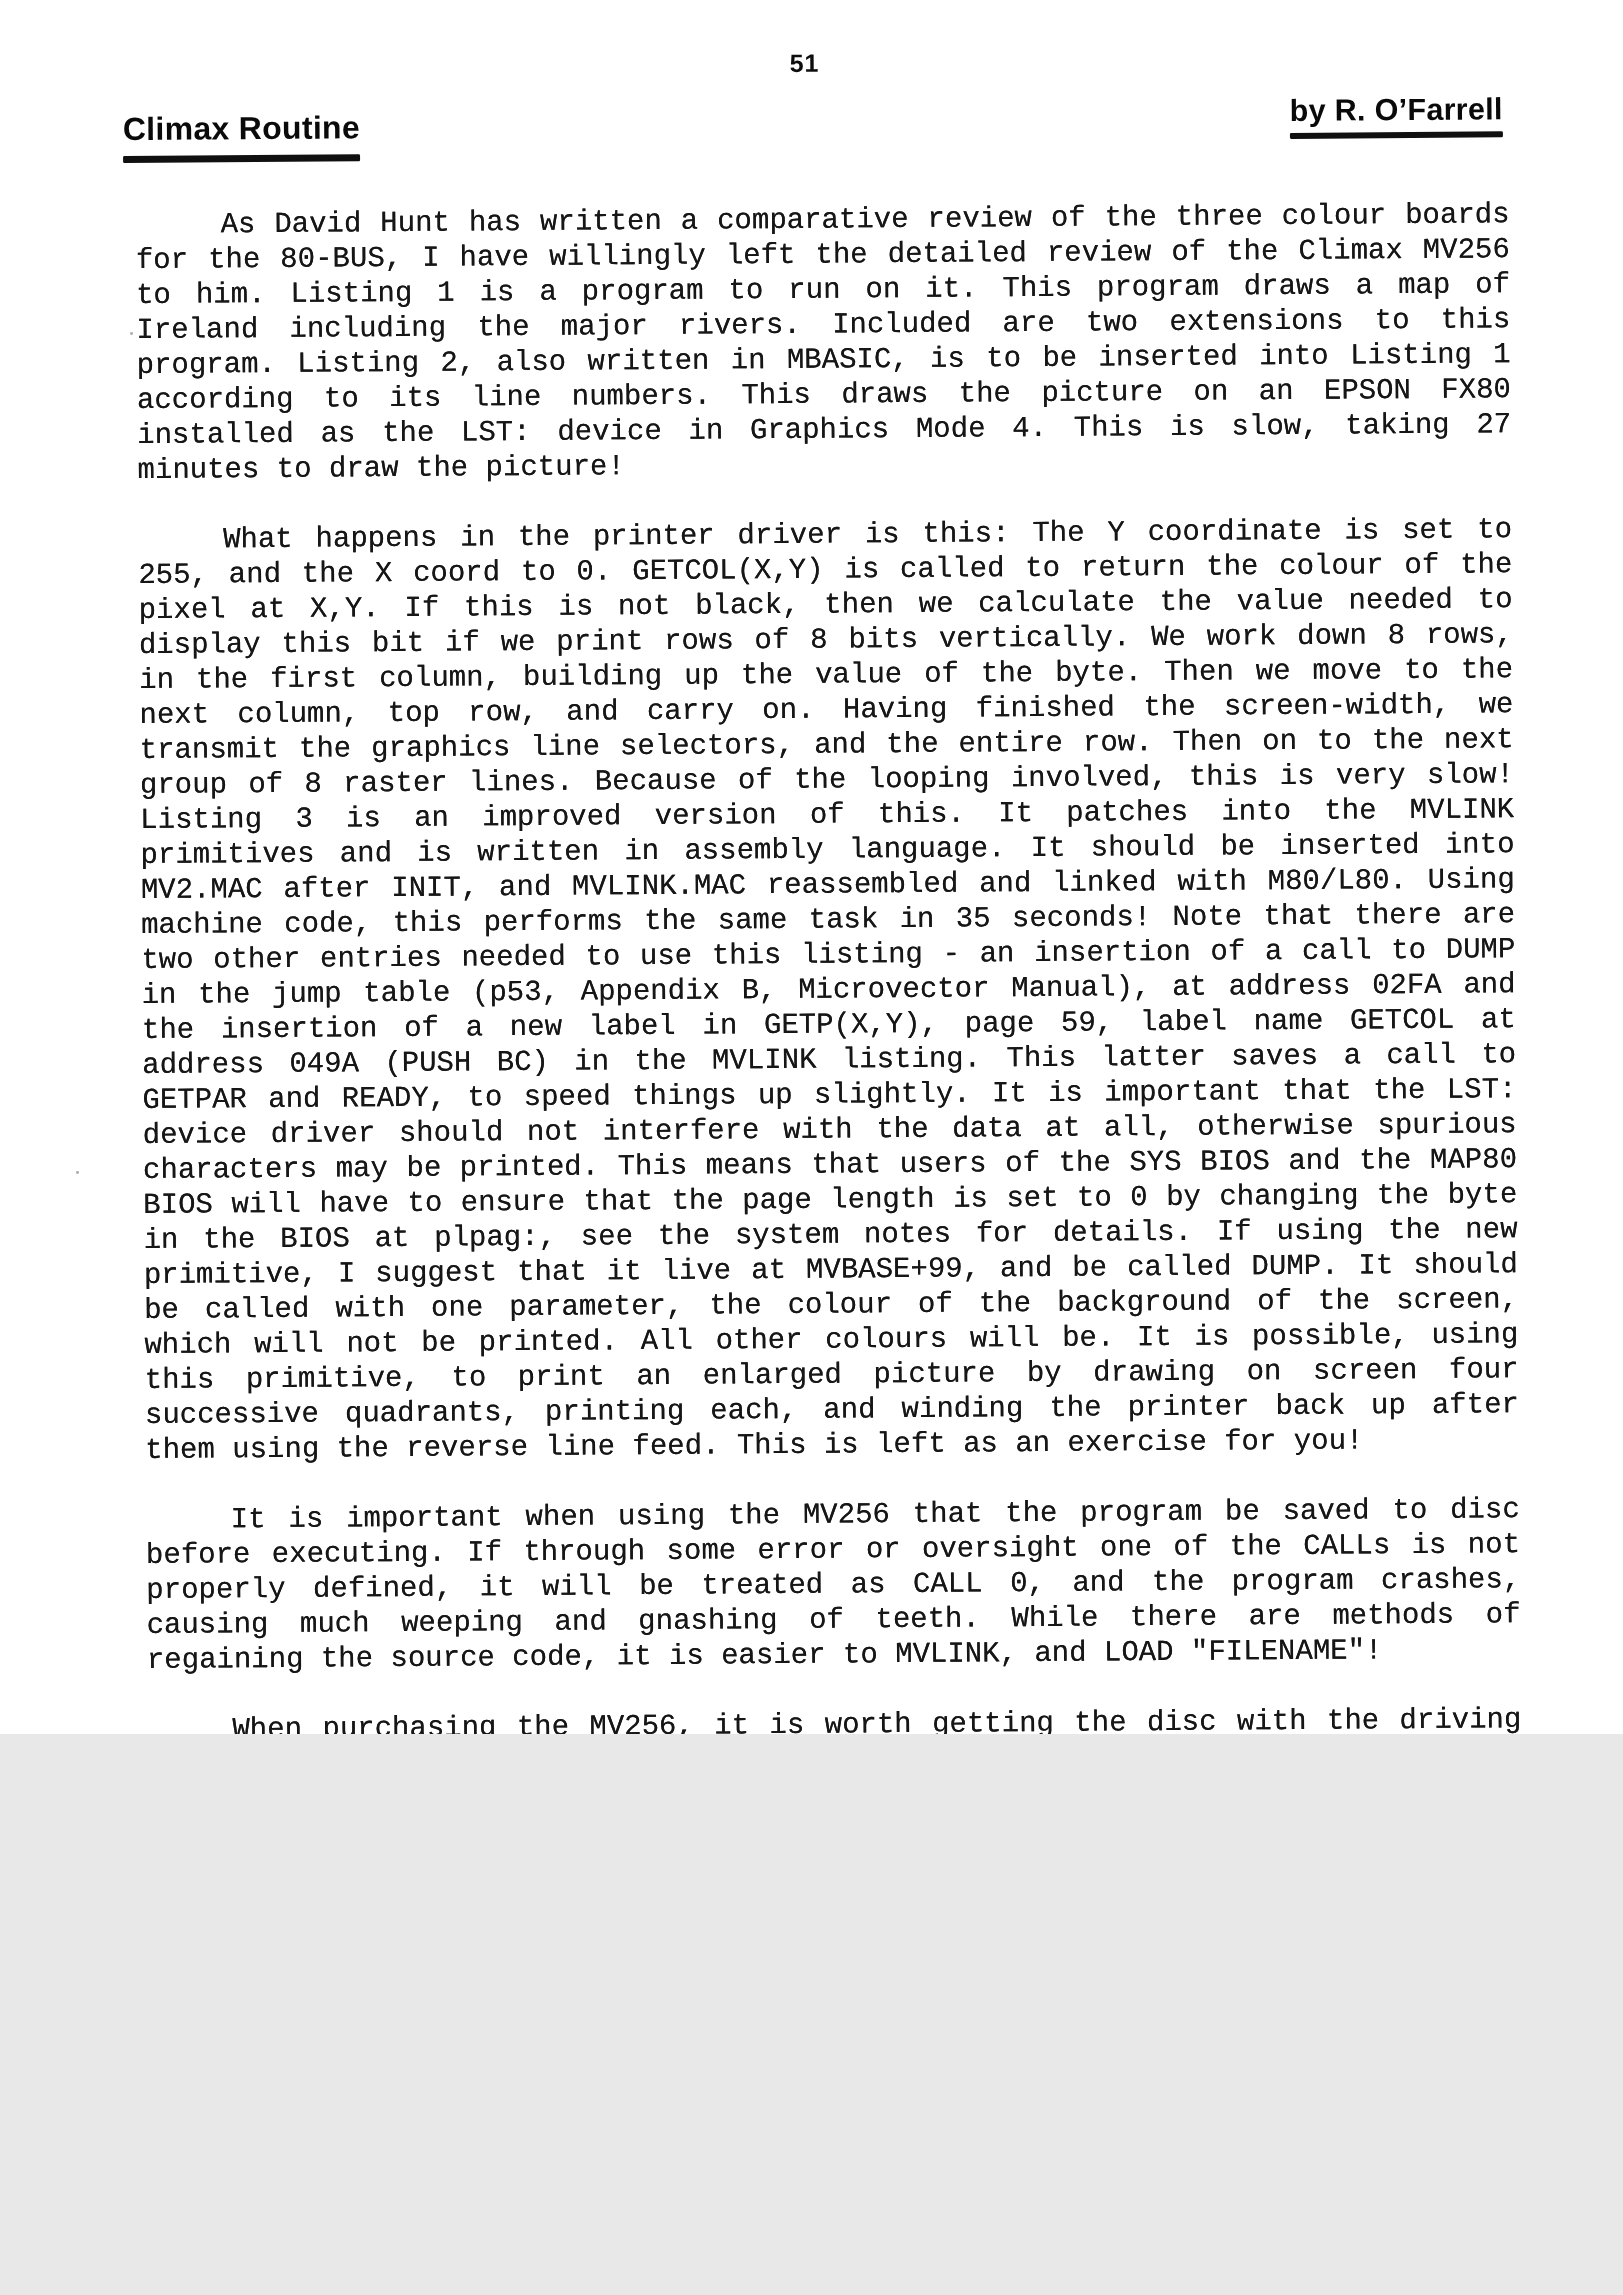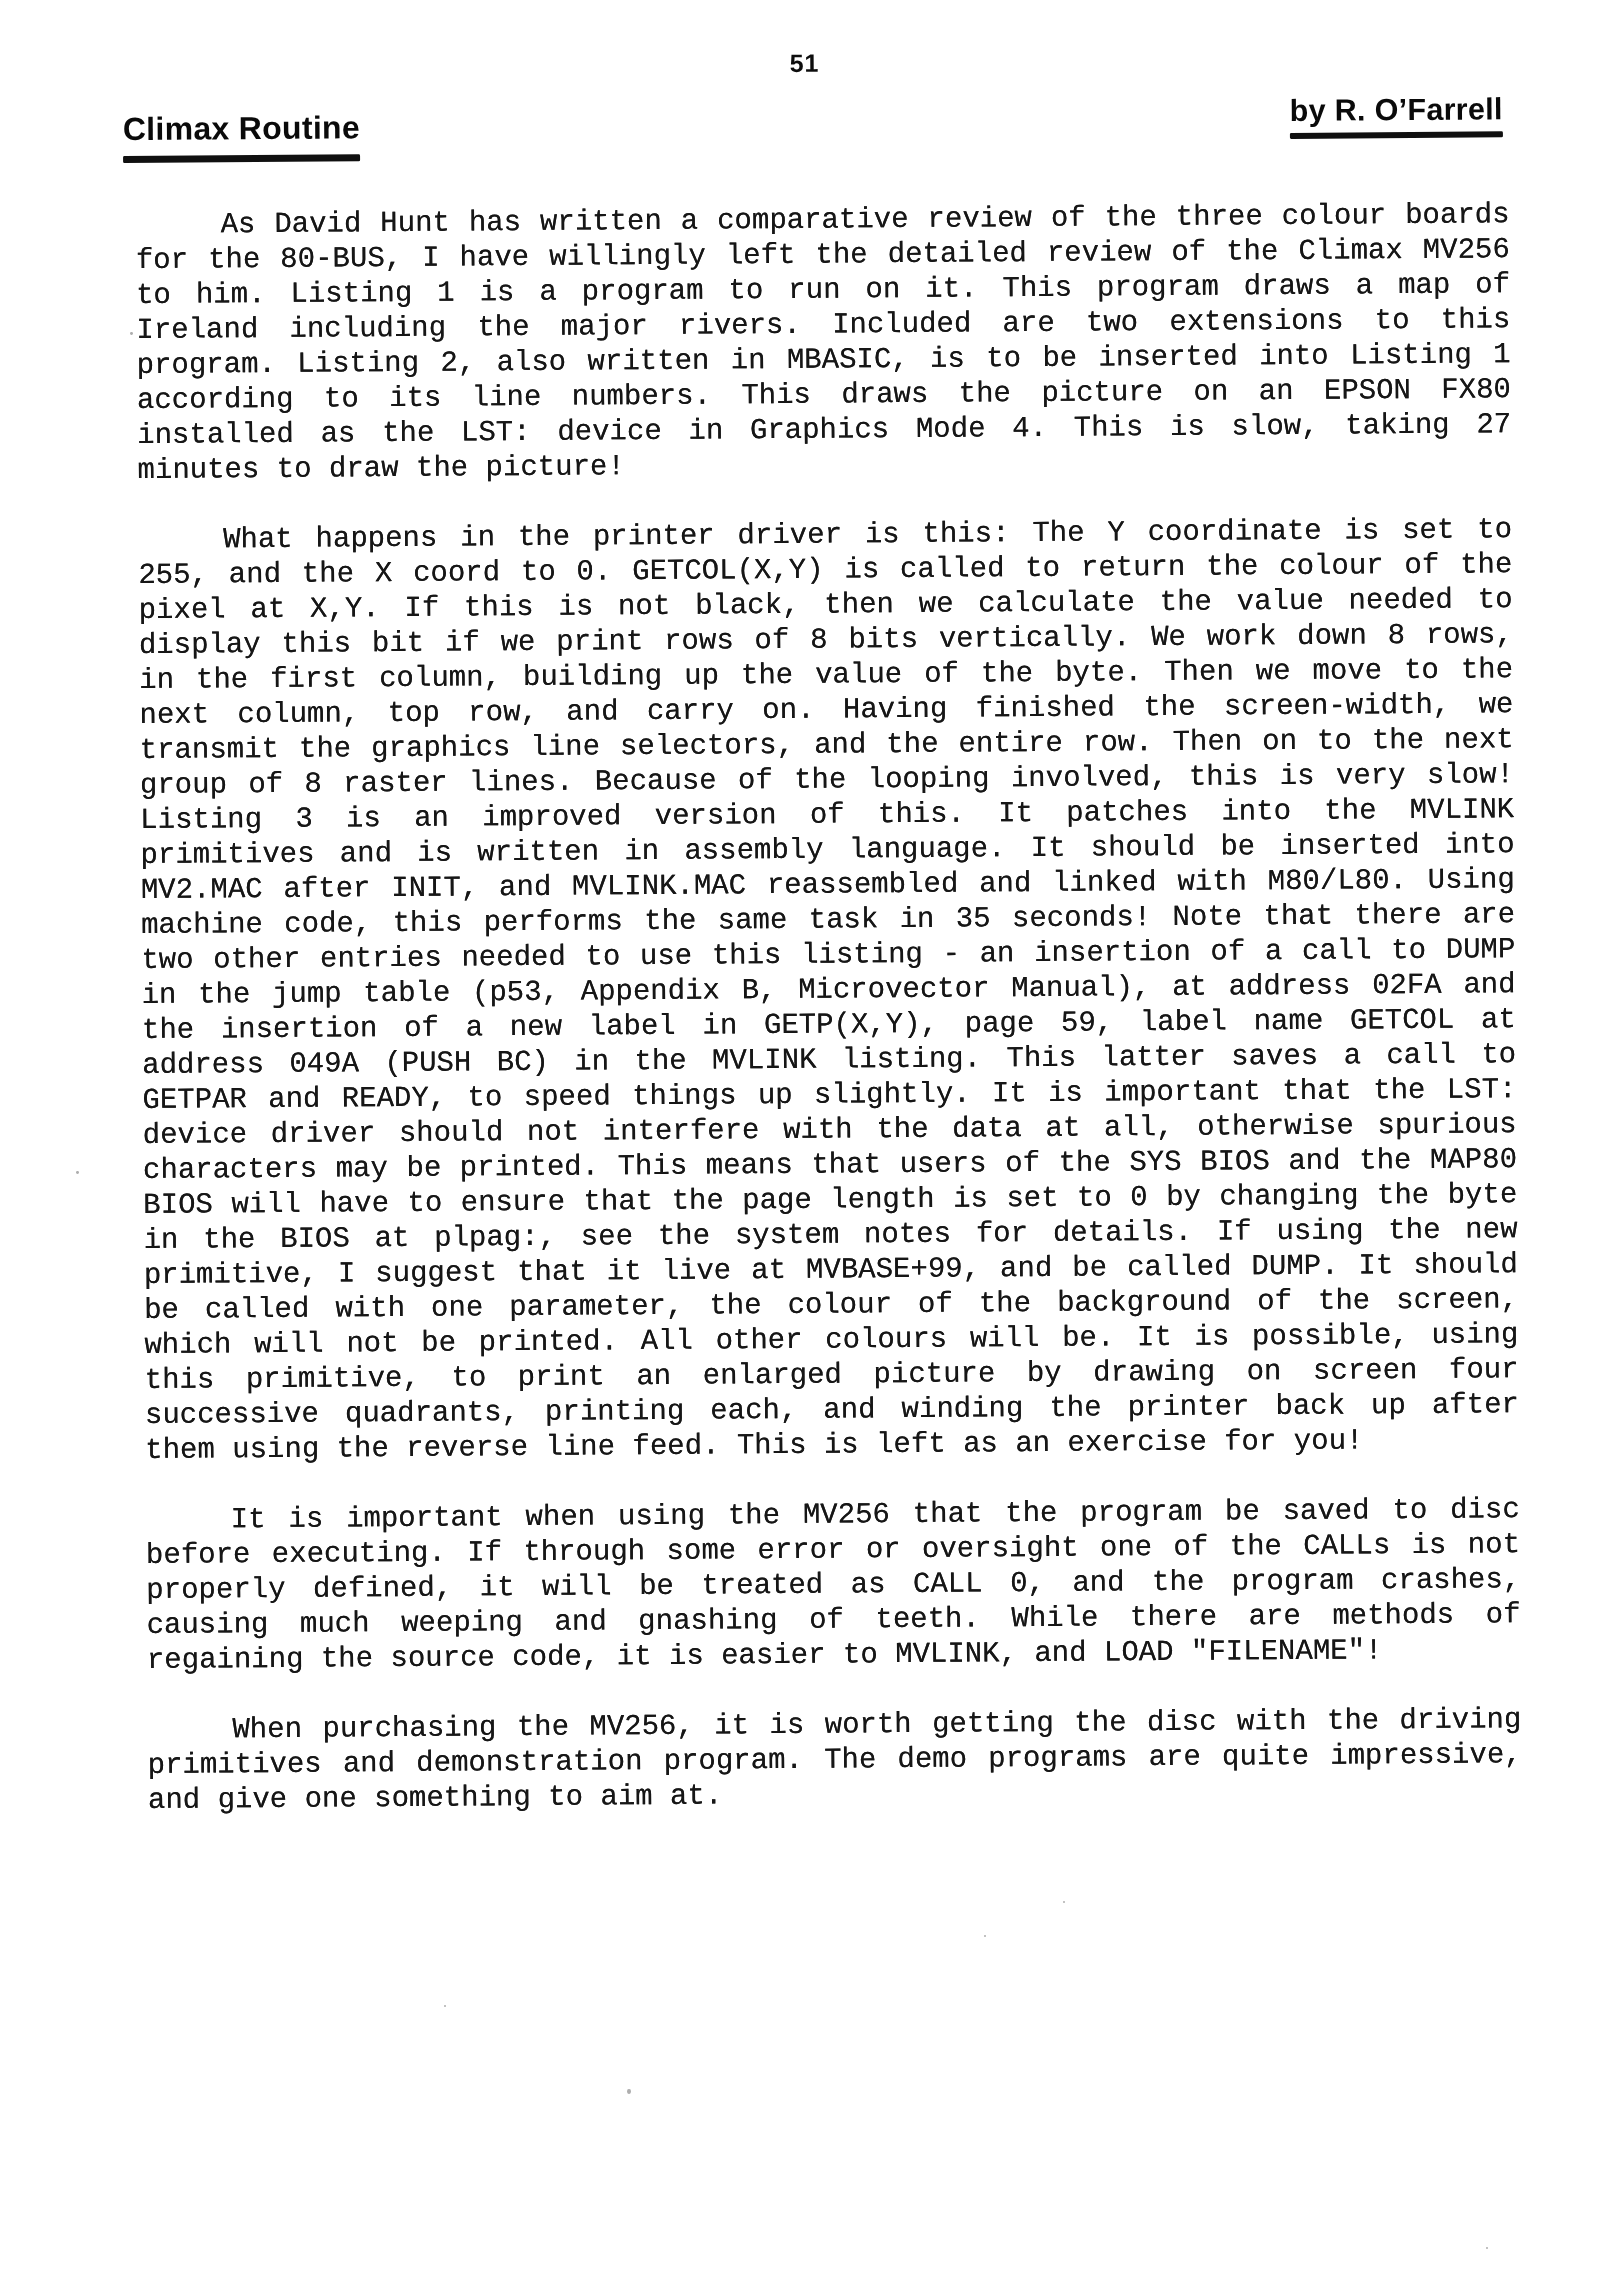--- a/index.html
+++ b/index.html
@@ -3,21 +3,21 @@
 <meta charset="utf-8">
 <style>
   html, body {
     margin: 0;
     padding: 0;
     background: #e8e8e8;
   }
   .page {
     position: relative;
     width: 1624px;
-    height: 2295px;
+    height: 1734px;
     margin: 0 auto;
     background: var(--bg, #ffffff);
     overflow: hidden;
     font-family: "Liberation Sans", sans-serif;
   }
   
   .tilt {
     position: absolute;
     inset: 0;
     transform: rotate(-0.45deg);

